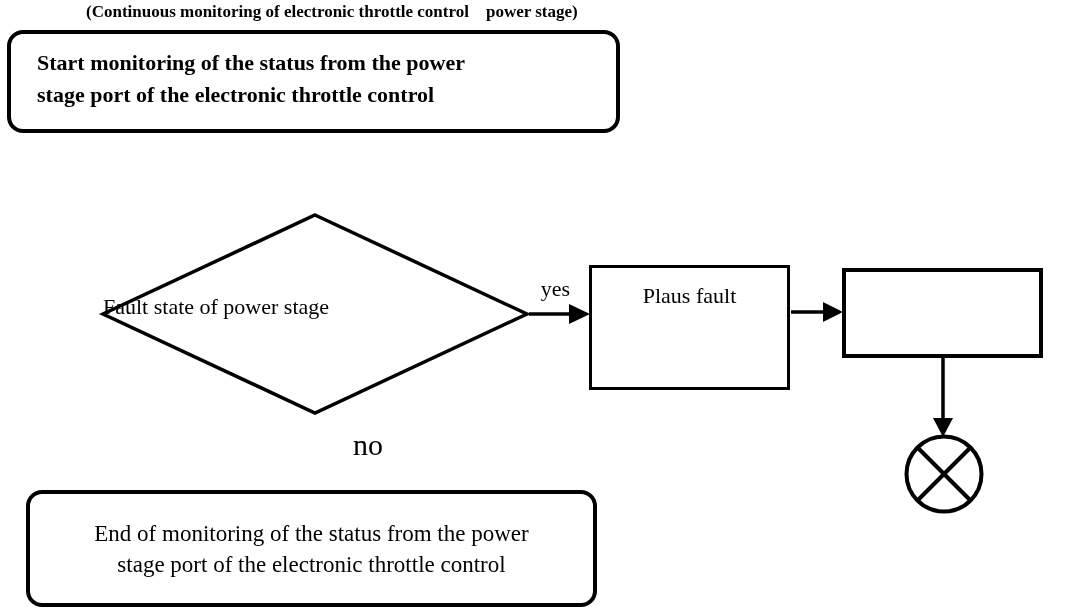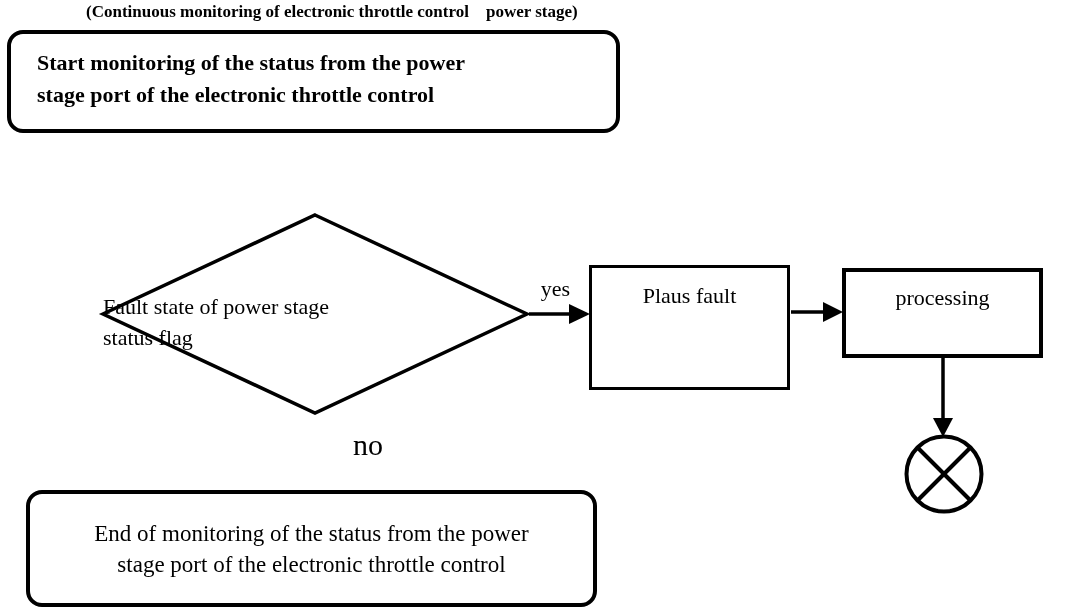--- a/index.html
+++ b/index.html
@@ -101,35 +101,33 @@
 
   <div id="start-box" class="node-box rounded">
     <div id="start-text">
       <div>Start monitoring of the status from the power</div>
       <div>stage port of the electronic throttle control</div>
     </div>
   </div>
 
   <div id="decision-text" class="txt">
     <div>Fault state of power stage</div>
-    <div>status flag</div>
   </div>
 
   <div id="yes-label" class="txt">yes</div>
   <div id="no-label" class="txt">no</div>
 
   <div id="plaus-box" class="node-box">
     <div id="plaus-text">
       <div>Plaus fault</div>
     </div>
   </div>
 
   <div id="fault-box" class="node-box">
     <div id="fault-text">
-      <div>processing</div>
     </div>
   </div>
 
   <div id="end-box" class="node-box rounded">
     <div id="end-text">
       <div>End of monitoring of the status from the power</div>
       <div>stage port of the electronic throttle control</div>
     </div>
   </div>
 

